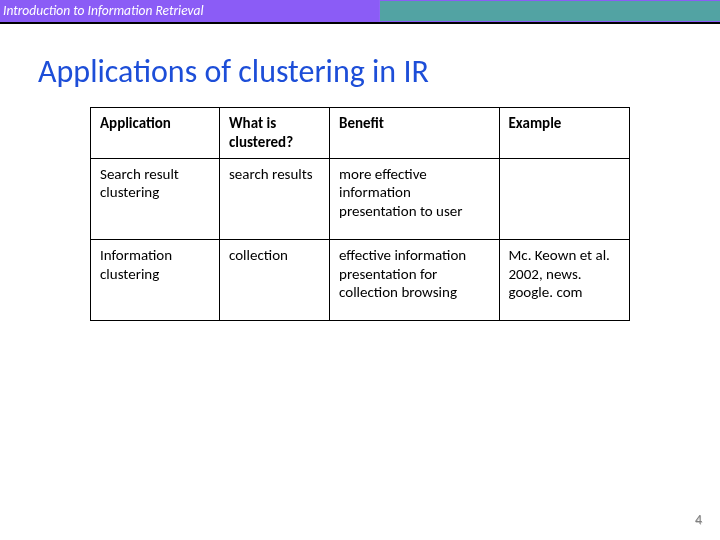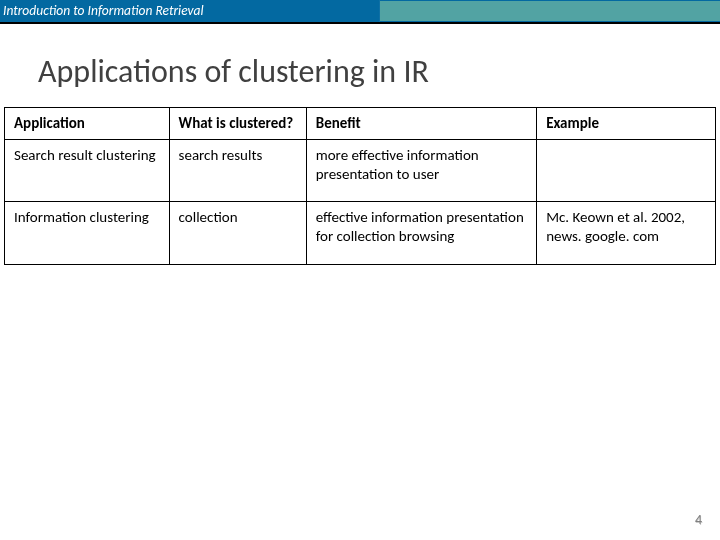--- a/index.html
+++ b/index.html
@@ -10,21 +10,21 @@
     font-family: Calibri, "Segoe UI", Arial, sans-serif;
     color: #000;
     overflow: hidden;
   }
   .slide {
     width: 720px; height: 540px;
     position: relative;
   }
   .header-bar {
     width: 100%;
-    background: #0369a1;
+    background: #8b5cf6;
     border-bottom: 2px solid #000;
     display: flex;
     align-items: center;
   }
   .header-left {
     flex: 0 0 380px;
     font-style: italic;
     font-size: 13.5px;
     color: #fff;
     padding: 2px 4px 3px 3px;
@@ -32,26 +32,26 @@
   }
   .header-right {
     flex: 1;
     background: #52a3a3;
     height: 20px;
   }
   .title {
     font-size: 32px;
     font-weight: 400;
     margin: 28px 0 16px 38px;
-    color: #404040;
+    color: #1d4ed8;
   }
   table.apps {
     border-collapse: collapse;
     margin: 0 auto;
-    width: 712px;
+    width: 540px;
   }
   table.apps th, table.apps td {
     border: 1.5px solid #000;
     padding: 6px 9px 18px 9px;
     text-align: left;
     vertical-align: top;
     font-size: 15px;
     line-height: 1.25;
   }
   table.apps th {

